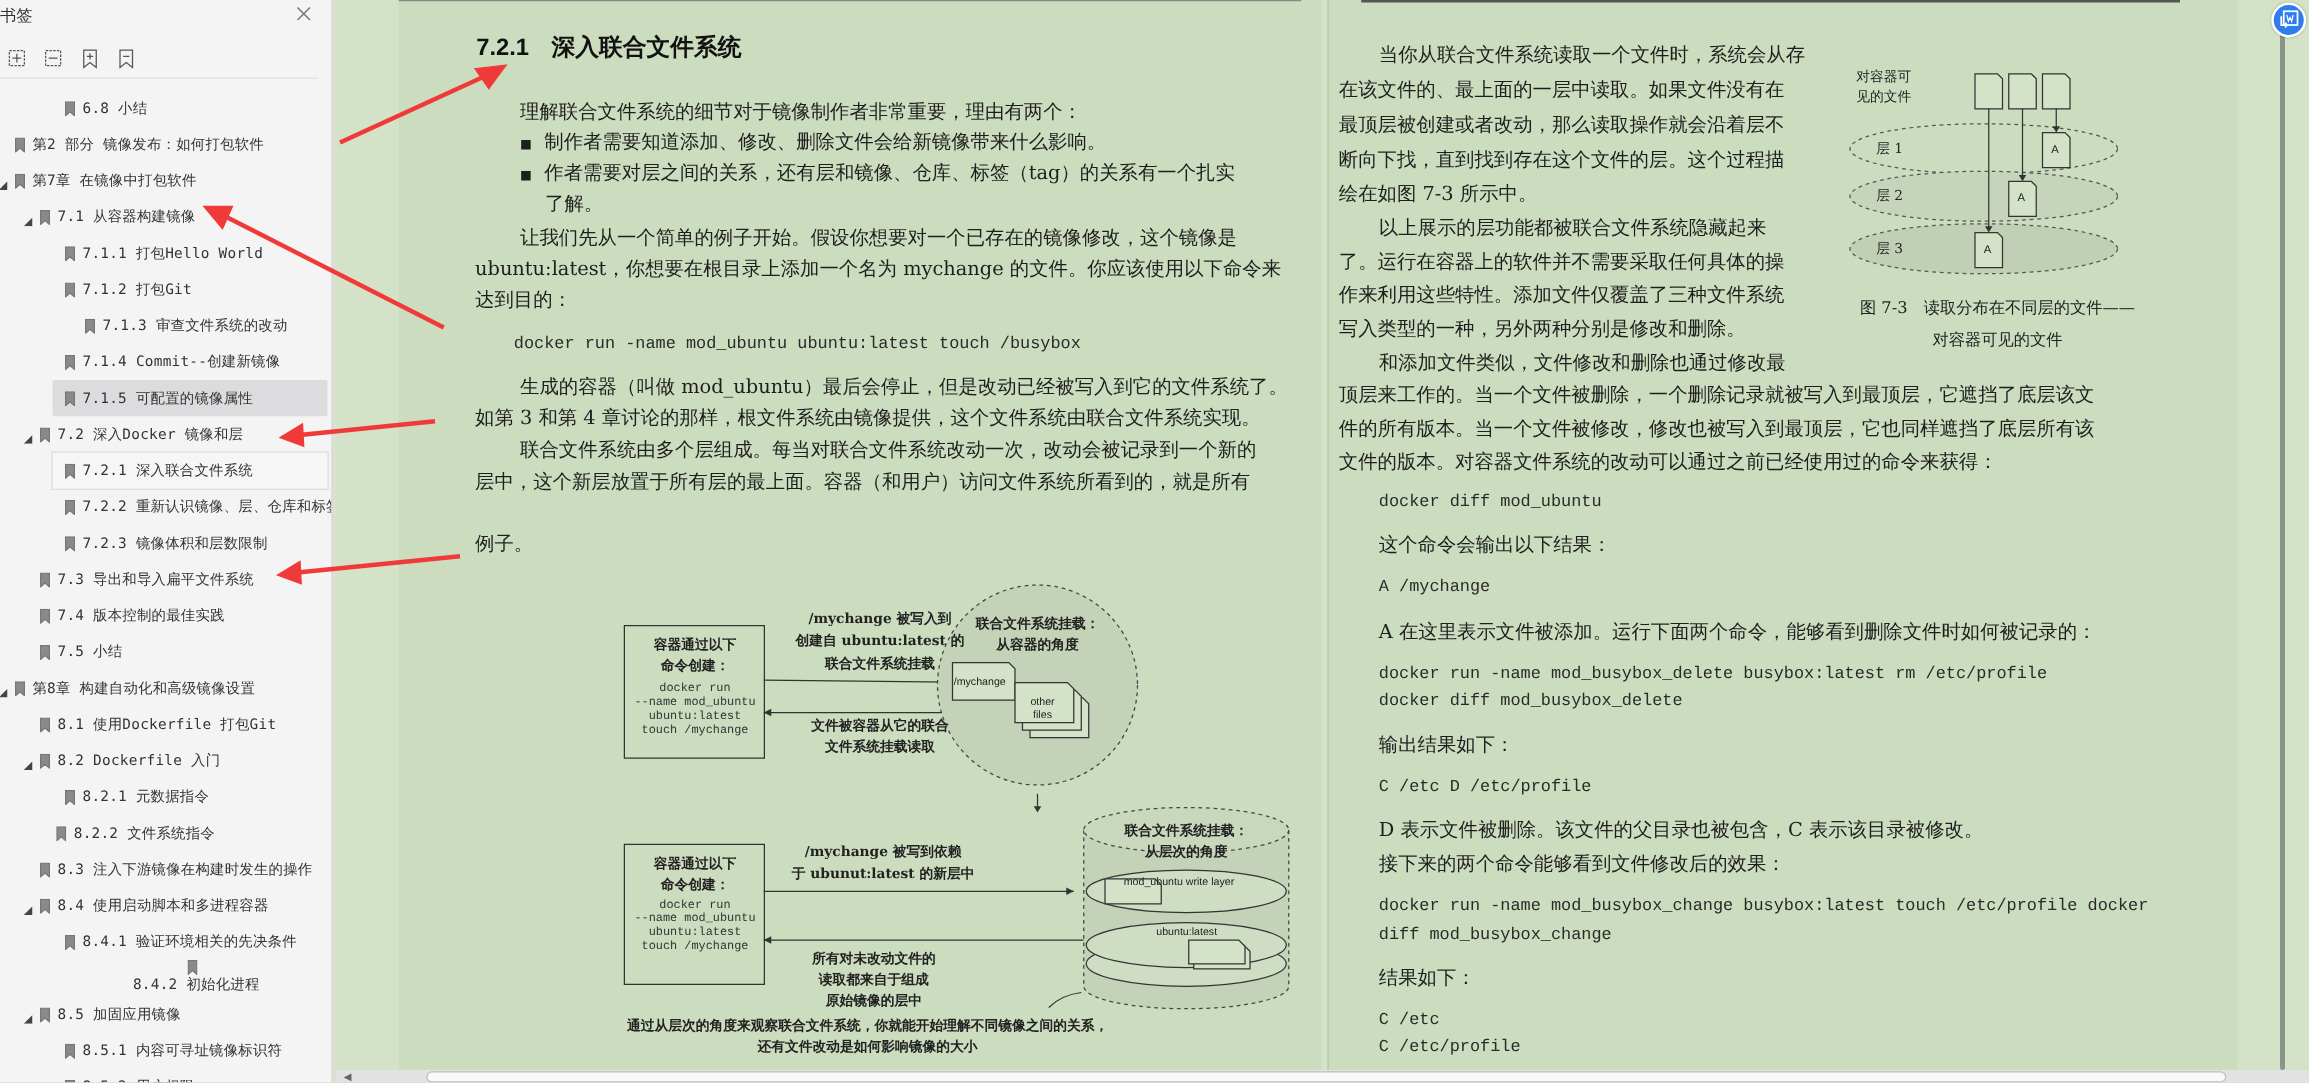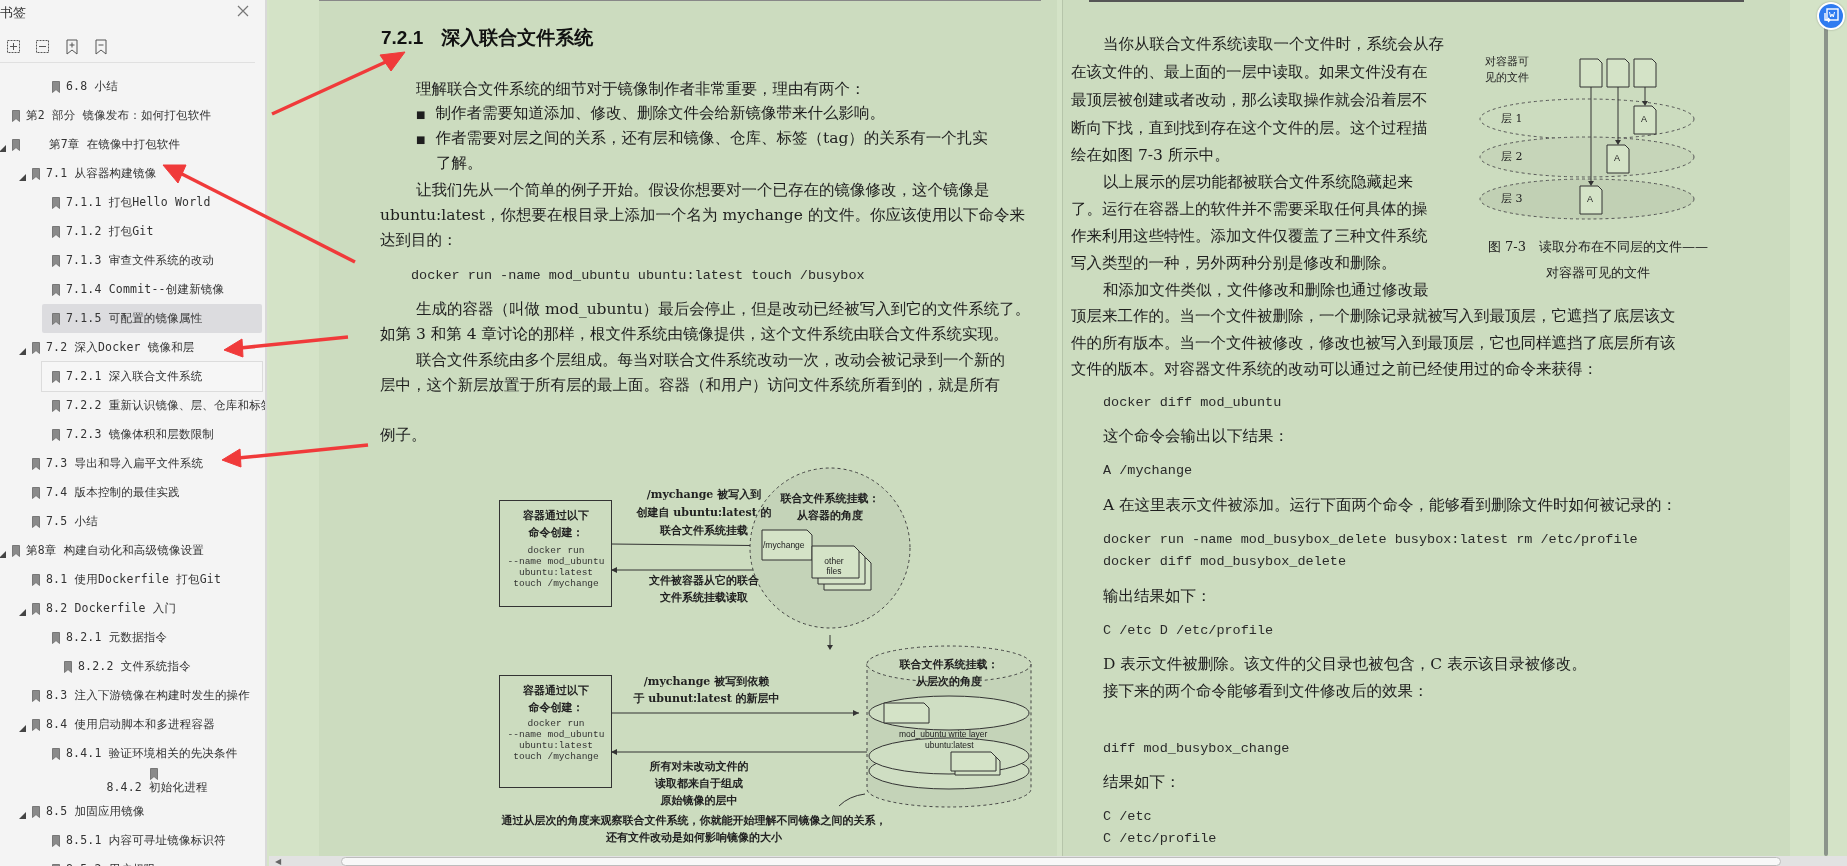--- a/index.html
+++ b/index.html
@@ -94,120 +94,120 @@
               <path d="M0.5 0.5 h7 v11 l-3.5 -3 l-3.5 3 z" fill="#8a8a8a" stroke="#777"></path>
             </svg></span>
           <span class="lbl">6.8 小结</span>
         </div>
         <div class="node" style="padding-left: 12px;">
           <span class="bm"><svg width="8" height="12" viewBox="0 0 8 12">
               <path d="M0.5 0.5 h7 v11 l-3.5 -3 l-3.5 3 z" fill="#8a8a8a" stroke="#777"></path>
             </svg></span>
           <span class="lbl">第2 部分 镜像发布：如何打包软件</span>
         </div>
-        <div class="node" style="padding-left: 12px; gap: 23px;">
-          <span class="tri" style="left: -1px;"><svg width="7" height="7" viewBox="0 0 7 7">
-              <path d="M7 0 V7 H0 Z" fill="#444"></path>
-            </svg></span>
-          <span class="bm"><svg width="8" height="12" viewBox="0 0 8 12">
-              <path d="M0.5 0.5 h7 v11 l-3.5 -3 l-3.5 3 z" fill="#8a8a8a" stroke="#777"></path>
-            </svg></span>
-          <span class="lbl">第7章 在镜像中打包软件</span>
-        </div>
-        <div class="node" style="padding-left: 32px;">
-          <span class="tri" style="left: 19px;"><svg width="7" height="7" viewBox="0 0 7 7">
-              <path d="M7 0 V7 H0 Z" fill="#444"></path>
-            </svg></span>
-          <span class="bm"><svg width="8" height="12" viewBox="0 0 8 12">
-              <path d="M0.5 0.5 h7 v11 l-3.5 -3 l-3.5 3 z" fill="#8a8a8a" stroke="#777"></path>
-            </svg></span>
-          <span class="lbl">7.1 从容器构建镜像</span>
-        </div>
-        <div class="node" style="padding-left: 52px;">
-          <span class="bm"><svg width="8" height="12" viewBox="0 0 8 12">
-              <path d="M0.5 0.5 h7 v11 l-3.5 -3 l-3.5 3 z" fill="#8a8a8a" stroke="#777"></path>
-            </svg></span>
-          <span class="lbl">7.1.1 打包Hello World</span>
-        </div>
-        <div class="node" style="padding-left: 52px;">
-          <span class="bm"><svg width="8" height="12" viewBox="0 0 8 12">
-              <path d="M0.5 0.5 h7 v11 l-3.5 -3 l-3.5 3 z" fill="#8a8a8a" stroke="#777"></path>
-            </svg></span>
-          <span class="lbl">7.1.2 打包Git</span>
-        </div>
-        <div class="node" style="padding-left: 52px;">
-          <span class="bm"><svg width="8" height="12" viewBox="0 0 8 12">
-              <path d="M0.5 0.5 h7 v11 l-3.5 -3 l-3.5 3 z" fill="#8a8a8a" stroke="#777"></path>
-            </svg></span>
-          <span class="lbl">7.1.3 审查文件系统的改动</span>
-        </div>
-        <div class="node" style="padding-left: 52px;">
-          <span class="bm"><svg width="8" height="12" viewBox="0 0 8 12">
-              <path d="M0.5 0.5 h7 v11 l-3.5 -3 l-3.5 3 z" fill="#8a8a8a" stroke="#777"></path>
-            </svg></span>
-          <span class="lbl">7.1.4 Commit--创建新镜像</span>
-        </div>
-        <div class="node sel" style="padding-left: 10px; margin-left: 42px;">
-          <span class="bm"><svg width="8" height="12" viewBox="0 0 8 12">
-              <path d="M0.5 0.5 h7 v11 l-3.5 -3 l-3.5 3 z" fill="#8a8a8a" stroke="#777"></path>
-            </svg></span>
-          <span class="lbl">7.1.5 可配置的镜像属性</span>
-        </div>
-        <div class="node" style="padding-left: 32px;">
-          <span class="tri" style="left: 19px;"><svg width="7" height="7" viewBox="0 0 7 7">
-              <path d="M7 0 V7 H0 Z" fill="#444"></path>
-            </svg></span>
-          <span class="bm"><svg width="8" height="12" viewBox="0 0 8 12">
-              <path d="M0.5 0.5 h7 v11 l-3.5 -3 l-3.5 3 z" fill="#8a8a8a" stroke="#777"></path>
-            </svg></span>
-          <span class="lbl">7.2 深入Docker 镜像和层</span>
-        </div>
-        <div class="node focus" style="padding-left: 10px; margin-left: 42px;">
-          <span class="bm"><svg width="8" height="12" viewBox="0 0 8 12">
-              <path d="M0.5 0.5 h7 v11 l-3.5 -3 l-3.5 3 z" fill="#8a8a8a" stroke="#777"></path>
-            </svg></span>
-          <span class="lbl">7.2.1 深入联合文件系统</span>
-        </div>
-        <div class="node" style="padding-left: 52px;">
-          <span class="bm"><svg width="8" height="12" viewBox="0 0 8 12">
-              <path d="M0.5 0.5 h7 v11 l-3.5 -3 l-3.5 3 z" fill="#8a8a8a" stroke="#777"></path>
-            </svg></span>
-          <span class="lbl">7.2.2 重新认识镜像、层、仓库和标签</span>
-        </div>
-        <div class="node" style="padding-left: 52px;">
-          <span class="bm"><svg width="8" height="12" viewBox="0 0 8 12">
-              <path d="M0.5 0.5 h7 v11 l-3.5 -3 l-3.5 3 z" fill="#8a8a8a" stroke="#777"></path>
-            </svg></span>
-          <span class="lbl">7.2.3 镜像体积和层数限制</span>
-        </div>
-        <div class="node" style="padding-left: 32px;">
-          <span class="bm"><svg width="8" height="12" viewBox="0 0 8 12">
-              <path d="M0.5 0.5 h7 v11 l-3.5 -3 l-3.5 3 z" fill="#8a8a8a" stroke="#777"></path>
-            </svg></span>
-          <span class="lbl">7.3 导出和导入扁平文件系统</span>
-        </div>
-        <div class="node" style="padding-left: 32px;">
-          <span class="bm"><svg width="8" height="12" viewBox="0 0 8 12">
-              <path d="M0.5 0.5 h7 v11 l-3.5 -3 l-3.5 3 z" fill="#8a8a8a" stroke="#777"></path>
-            </svg></span>
-          <span class="lbl">7.4 版本控制的最佳实践</span>
-        </div>
-        <div class="node" style="padding-left: 32px;">
-          <span class="bm"><svg width="8" height="12" viewBox="0 0 8 12">
-              <path d="M0.5 0.5 h7 v11 l-3.5 -3 l-3.5 3 z" fill="#8a8a8a" stroke="#777"></path>
-            </svg></span>
-          <span class="lbl">7.5 小结</span>
-        </div>
         <div class="node" style="padding-left: 12px;">
           <span class="tri" style="left: -1px;"><svg width="7" height="7" viewBox="0 0 7 7">
               <path d="M7 0 V7 H0 Z" fill="#444"></path>
             </svg></span>
           <span class="bm"><svg width="8" height="12" viewBox="0 0 8 12">
               <path d="M0.5 0.5 h7 v11 l-3.5 -3 l-3.5 3 z" fill="#8a8a8a" stroke="#777"></path>
             </svg></span>
+          <span class="lbl">第7章 在镜像中打包软件</span>
+        </div>
+        <div class="node" style="padding-left: 32px;">
+          <span class="tri" style="left: 19px;"><svg width="7" height="7" viewBox="0 0 7 7">
+              <path d="M7 0 V7 H0 Z" fill="#444"></path>
+            </svg></span>
+          <span class="bm"><svg width="8" height="12" viewBox="0 0 8 12">
+              <path d="M0.5 0.5 h7 v11 l-3.5 -3 l-3.5 3 z" fill="#8a8a8a" stroke="#777"></path>
+            </svg></span>
+          <span class="lbl">7.1 从容器构建镜像</span>
+        </div>
+        <div class="node" style="padding-left: 52px;">
+          <span class="bm"><svg width="8" height="12" viewBox="0 0 8 12">
+              <path d="M0.5 0.5 h7 v11 l-3.5 -3 l-3.5 3 z" fill="#8a8a8a" stroke="#777"></path>
+            </svg></span>
+          <span class="lbl">7.1.1 打包Hello World</span>
+        </div>
+        <div class="node" style="padding-left: 52px;">
+          <span class="bm"><svg width="8" height="12" viewBox="0 0 8 12">
+              <path d="M0.5 0.5 h7 v11 l-3.5 -3 l-3.5 3 z" fill="#8a8a8a" stroke="#777"></path>
+            </svg></span>
+          <span class="lbl">7.1.2 打包Git</span>
+        </div>
+        <div class="node" style="padding-left: 68px;">
+          <span class="bm"><svg width="8" height="12" viewBox="0 0 8 12">
+              <path d="M0.5 0.5 h7 v11 l-3.5 -3 l-3.5 3 z" fill="#8a8a8a" stroke="#777"></path>
+            </svg></span>
+          <span class="lbl">7.1.3 审查文件系统的改动</span>
+        </div>
+        <div class="node" style="padding-left: 52px;">
+          <span class="bm"><svg width="8" height="12" viewBox="0 0 8 12">
+              <path d="M0.5 0.5 h7 v11 l-3.5 -3 l-3.5 3 z" fill="#8a8a8a" stroke="#777"></path>
+            </svg></span>
+          <span class="lbl">7.1.4 Commit--创建新镜像</span>
+        </div>
+        <div class="node sel" style="padding-left: 10px; margin-left: 42px;">
+          <span class="bm"><svg width="8" height="12" viewBox="0 0 8 12">
+              <path d="M0.5 0.5 h7 v11 l-3.5 -3 l-3.5 3 z" fill="#8a8a8a" stroke="#777"></path>
+            </svg></span>
+          <span class="lbl">7.1.5 可配置的镜像属性</span>
+        </div>
+        <div class="node" style="padding-left: 32px;">
+          <span class="tri" style="left: 19px;"><svg width="7" height="7" viewBox="0 0 7 7">
+              <path d="M7 0 V7 H0 Z" fill="#444"></path>
+            </svg></span>
+          <span class="bm"><svg width="8" height="12" viewBox="0 0 8 12">
+              <path d="M0.5 0.5 h7 v11 l-3.5 -3 l-3.5 3 z" fill="#8a8a8a" stroke="#777"></path>
+            </svg></span>
+          <span class="lbl">7.2 深入Docker 镜像和层</span>
+        </div>
+        <div class="node focus" style="padding-left: 10px; margin-left: 42px;">
+          <span class="bm"><svg width="8" height="12" viewBox="0 0 8 12">
+              <path d="M0.5 0.5 h7 v11 l-3.5 -3 l-3.5 3 z" fill="#8a8a8a" stroke="#777"></path>
+            </svg></span>
+          <span class="lbl">7.2.1 深入联合文件系统</span>
+        </div>
+        <div class="node" style="padding-left: 52px;">
+          <span class="bm"><svg width="8" height="12" viewBox="0 0 8 12">
+              <path d="M0.5 0.5 h7 v11 l-3.5 -3 l-3.5 3 z" fill="#8a8a8a" stroke="#777"></path>
+            </svg></span>
+          <span class="lbl">7.2.2 重新认识镜像、层、仓库和标签</span>
+        </div>
+        <div class="node" style="padding-left: 52px;">
+          <span class="bm"><svg width="8" height="12" viewBox="0 0 8 12">
+              <path d="M0.5 0.5 h7 v11 l-3.5 -3 l-3.5 3 z" fill="#8a8a8a" stroke="#777"></path>
+            </svg></span>
+          <span class="lbl">7.2.3 镜像体积和层数限制</span>
+        </div>
+        <div class="node" style="padding-left: 32px;">
+          <span class="bm"><svg width="8" height="12" viewBox="0 0 8 12">
+              <path d="M0.5 0.5 h7 v11 l-3.5 -3 l-3.5 3 z" fill="#8a8a8a" stroke="#777"></path>
+            </svg></span>
+          <span class="lbl">7.3 导出和导入扁平文件系统</span>
+        </div>
+        <div class="node" style="padding-left: 32px;">
+          <span class="bm"><svg width="8" height="12" viewBox="0 0 8 12">
+              <path d="M0.5 0.5 h7 v11 l-3.5 -3 l-3.5 3 z" fill="#8a8a8a" stroke="#777"></path>
+            </svg></span>
+          <span class="lbl">7.4 版本控制的最佳实践</span>
+        </div>
+        <div class="node" style="padding-left: 32px;">
+          <span class="bm"><svg width="8" height="12" viewBox="0 0 8 12">
+              <path d="M0.5 0.5 h7 v11 l-3.5 -3 l-3.5 3 z" fill="#8a8a8a" stroke="#777"></path>
+            </svg></span>
+          <span class="lbl">7.5 小结</span>
+        </div>
+        <div class="node" style="padding-left: 12px;">
+          <span class="tri" style="left: -1px;"><svg width="7" height="7" viewBox="0 0 7 7">
+              <path d="M7 0 V7 H0 Z" fill="#444"></path>
+            </svg></span>
+          <span class="bm"><svg width="8" height="12" viewBox="0 0 8 12">
+              <path d="M0.5 0.5 h7 v11 l-3.5 -3 l-3.5 3 z" fill="#8a8a8a" stroke="#777"></path>
+            </svg></span>
           <span class="lbl">第8章 构建自动化和高级镜像设置</span>
         </div>
         <div class="node" style="padding-left: 32px;">
           <span class="bm"><svg width="8" height="12" viewBox="0 0 8 12">
               <path d="M0.5 0.5 h7 v11 l-3.5 -3 l-3.5 3 z" fill="#8a8a8a" stroke="#777"></path>
             </svg></span>
           <span class="lbl">8.1 使用Dockerfile 打包Git</span>
         </div>
         <div class="node" style="padding-left: 32px;">
           <span class="tri" style="left: 19px;"><svg width="7" height="7" viewBox="0 0 7 7">
@@ -217,21 +217,21 @@
               <path d="M0.5 0.5 h7 v11 l-3.5 -3 l-3.5 3 z" fill="#8a8a8a" stroke="#777"></path>
             </svg></span>
           <span class="lbl">8.2 Dockerfile 入门</span>
         </div>
         <div class="node" style="padding-left: 52px;">
           <span class="bm"><svg width="8" height="12" viewBox="0 0 8 12">
               <path d="M0.5 0.5 h7 v11 l-3.5 -3 l-3.5 3 z" fill="#8a8a8a" stroke="#777"></path>
             </svg></span>
           <span class="lbl">8.2.1 元数据指令</span>
         </div>
-        <div class="node" style="padding-left: 64px;">
+        <div class="node" style="padding-left: 45px;">
           <span class="bm"><svg width="8" height="12" viewBox="0 0 8 12">
               <path d="M0.5 0.5 h7 v11 l-3.5 -3 l-3.5 3 z" fill="#8a8a8a" stroke="#777"></path>
             </svg></span>
           <span class="lbl">8.2.2 文件系统指令</span>
         </div>
         <div class="node" style="padding-left: 32px;">
           <span class="bm"><svg width="8" height="12" viewBox="0 0 8 12">
               <path d="M0.5 0.5 h7 v11 l-3.5 -3 l-3.5 3 z" fill="#8a8a8a" stroke="#777"></path>
             </svg></span>
           <span class="lbl">8.3 注入下游镜像在构建时发生的操作</span>
@@ -387,21 +387,21 @@
         </div>
         <div class="small-serif" style="position:absolute;left:310px;top:758px;width:140px;font-weight:bold;">
           <div>所有对未改动文件的</div>
           <div>读取都来自于组成</div>
           <div>原始镜像的层中</div>
         </div>
         <div class="small-serif" style="position:absolute;left:560px;top:656px;width:140px;font-weight:bold;">
           <div>联合文件系统挂载：</div>
           <div>从层次的角度</div>
         </div>
-        <div class="sans-tiny" style="position:absolute;left:580px;top:700px;margin-top:29px;">mod_ubuntu write layer</div>
+        <div class="sans-tiny" style="position:absolute;left:580px;top:700px;">mod_ubuntu write layer</div>
         <div class="sans-tiny" style="position:absolute;left:606px;top:740px;">ubuntu:latest</div>
         <div class="small-serif" style="position:absolute;left:150px;top:812px;width:450px;font-weight:bold;">
           <div>通过从层次的角度来观察联合文件系统，你就能开始理解不同镜像之间的关系，</div>
           <div>还有文件改动是如何影响镜像的大小</div>
         </div>
       </div>
     </div>
 
     <div class="page" id="page2">
       <div class="top-rule" style="left:26px;width:655px;"></div>
@@ -423,20 +423,21 @@
       <div class="txt mono" style="left:40px;top:391px;font-size:13.5px;">docker diff mod_ubuntu</div>
       <div class="txt serif" style="left:40px;top:424px;">这个命令会输出以下结果：</div>
       <div class="txt mono" style="left:40px;top:459px;font-size:13.5px;">A /mychange</div>
       <div class="txt serif" style="left:40px;top:493px;">A 在这里表示文件被添加。运行下面两个命令，能够看到删除文件时如何被记录的：</div>
       <div class="txt mono" style="left:40px;top:528px;font-size:13.5px;">docker run -name mod_busybox_delete busybox:latest rm /etc/profile</div>
       <div class="txt mono" style="left:40px;top:550px;font-size:13.5px;text-align:right;">docker diff mod_busybox_delete</div>
       <div class="txt serif" style="left:40px;top:584px;">输出结果如下：</div>
       <div class="txt mono" style="left:40px;top:619px;font-size:13.5px;">C /etc D /etc/profile</div>
       <div class="txt serif" style="left:40px;top:652px;">D 表示文件被删除。该文件的父目录也被包含，C 表示该目录被修改。</div>
       <div class="txt serif" style="left:40px;top:679px;">接下来的两个命令能够看到文件修改后的效果：</div>
+      <div class="txt mono" style="left:40px;top:714px;font-size:13.5px;">docker run -name mod_busybox_change busybox:latest touch /etc/profile docker</div>
       <div class="txt mono" style="left:40px;top:737px;font-size:13.5px;">diff mod_busybox_change</div>
       <div class="txt serif" style="left:40px;top:770px;">结果如下：</div>
       <div class="txt mono" style="left:40px;top:805px;font-size:13.5px;">C /etc</div>
       <div class="txt mono" style="left:40px;top:827px;font-size:13.5px;">C /etc/profile</div>
 
       <div class="fig" style="left:400px;top:40px;width:290px;height:250px;">
         <svg style="position:absolute;left:0;top:0" width="290" height="250">
           <ellipse cx="124" cy="79" rx="107" ry="20" fill="none" stroke="#555" stroke-dasharray="3,3"></ellipse>
           <ellipse cx="124" cy="117" rx="107" ry="20" fill="#c6d5b9" stroke="#555" stroke-dasharray="3,3"></ellipse>
           <ellipse cx="124" cy="159" rx="107" ry="20" fill="#c1d0b4" stroke="#555" stroke-dasharray="3,3"></ellipse>

